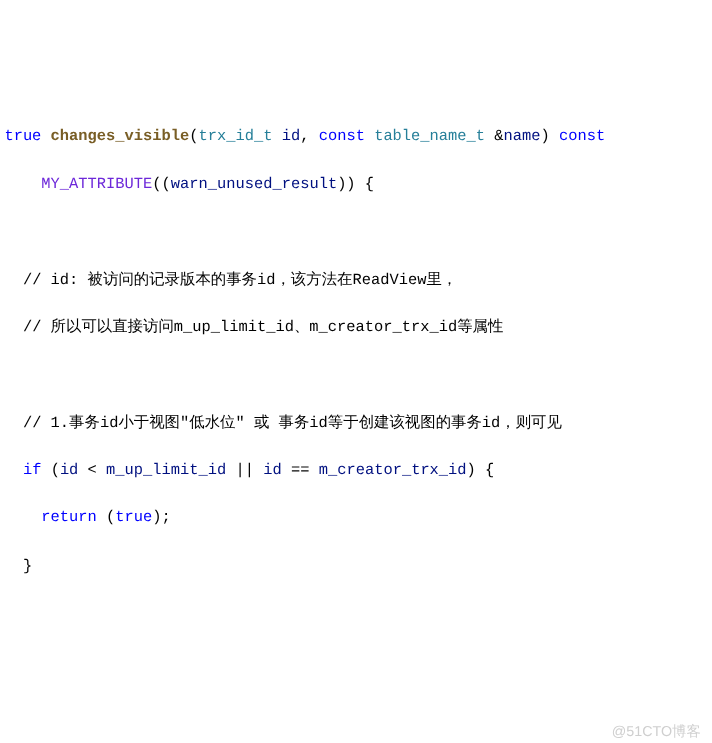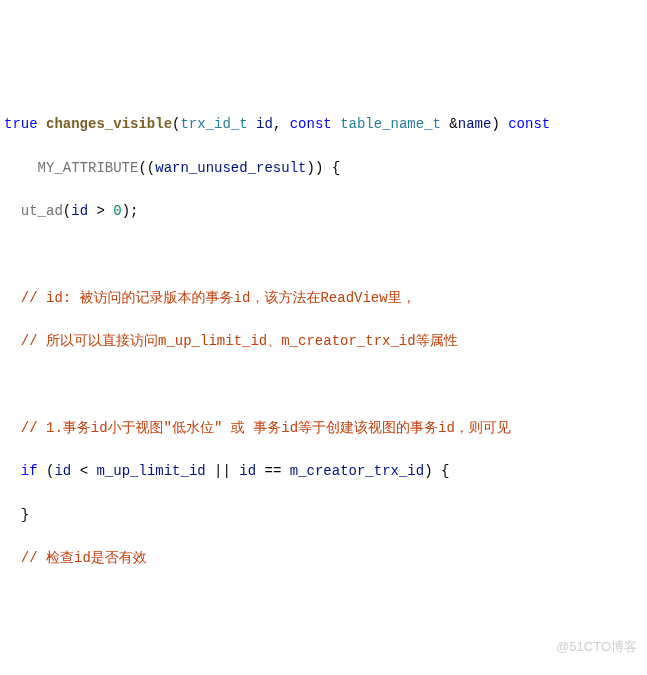--- a/index.html
+++ b/index.html
@@ -13,50 +13,49 @@
     height: 675px;
     padding: 6px 4px;
     white-space: pre;
     position: relative;
     overflow: hidden;
   }
   .kw { color: #0000ff; }     
   .tp { color: #267f99; }     
   .fn { color: #795e26; font-weight: bold; }     
   .id { color: #001080; }     
-  .cm { color: #c2410c; }     
+  .cm { color: #000000; }     
   .nm { color: #098658; }
-  .mac { color: #737373; }
+  .mac { color: #6d28d9; }
   .watermark {
     position: absolute;
-    bottom: 18px;
+    bottom: 0;
     right: 10px;
     color: #cfcfcf;
     font-size: 13px;
     font-family: Arial, sans-serif;
   }
   .line { display: block; }
 </style>
 </head>
 <body>
 
 
 
 <div>
 <span class="line"><span class="kw">true</span> <span class="fn">changes_visible</span>(<span class="tp">trx_id_t</span> <span class="id">id</span>, <span class="kw">const</span> <span class="tp">table_name_t</span> <span>&amp;</span><span class="id">name</span>) <span class="kw">const</span></span>
 <span class="line">    <span class="mac">MY_ATTRIBUTE</span>((<span class="id">warn_unused_result</span>)) {</span>
-<span class="line">  <span class="mac">ut_ad</span>(<span class="id">id</span> <span>&gt;</span> <span class="nm">0</span>);</span>
 <span class="line"> </span>
 <span class="line">  <span class="cm">// id: 被访问的记录版本的事务id，该方法在ReadView里，</span></span>
 <span class="line">  <span class="cm">// 所以可以直接访问m_up_limit_id、m_creator_trx_id等属性</span></span>
 <span class="line"> </span>
 <span class="line">  <span class="cm">// 1.事务id小于视图"低水位" 或 事务id等于创建该视图的事务id，则可见</span></span>
 <span class="line">  <span class="kw">if</span> (<span class="id">id</span> <span>&lt;</span> <span class="id">m_up_limit_id</span> <span>||</span> <span class="id">id</span> <span>==</span> <span class="id">m_creator_trx_id</span>) {</span>
+<span class="line">    <span class="kw">return</span> (<span class="kw">true</span>);</span>
 <span class="line">  }</span>
-<span class="line">  <span class="cm">// 检查id是否有效</span></span>
 
 
 
 
 
 
 
 
 
 

